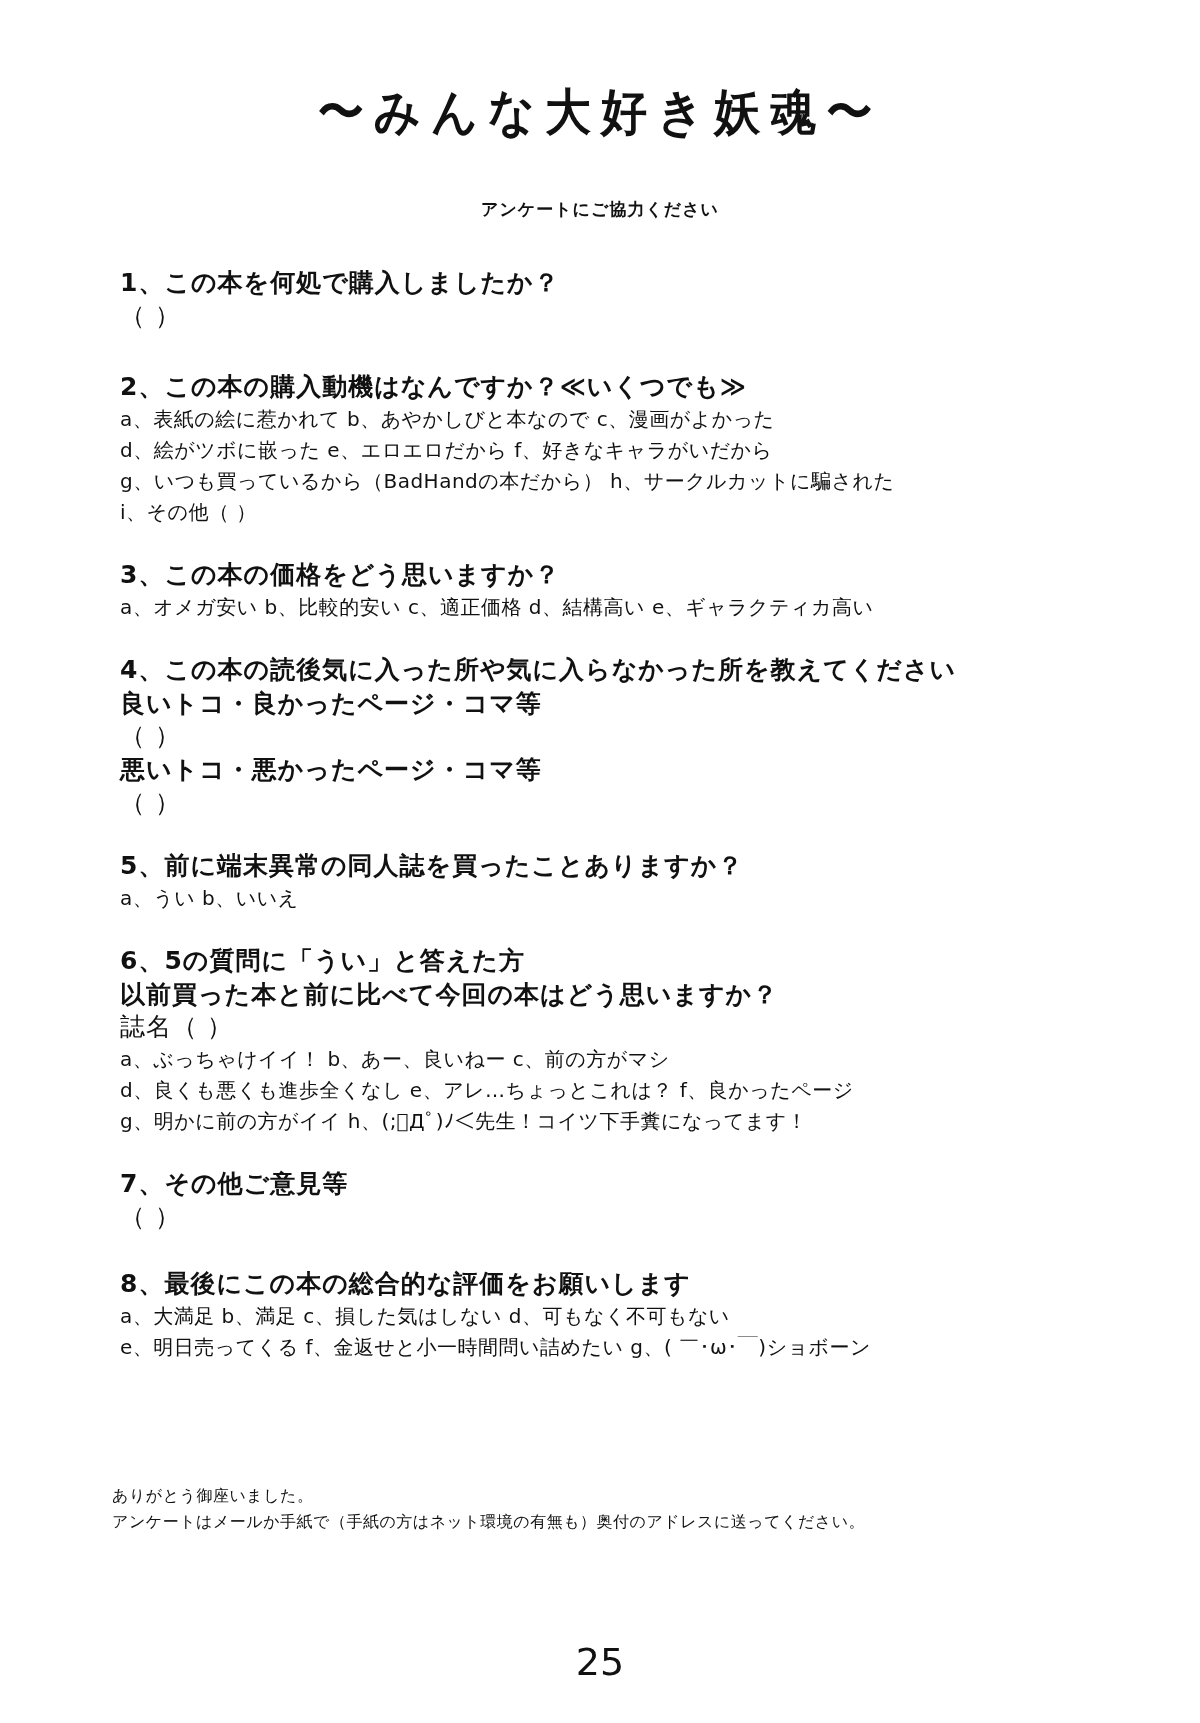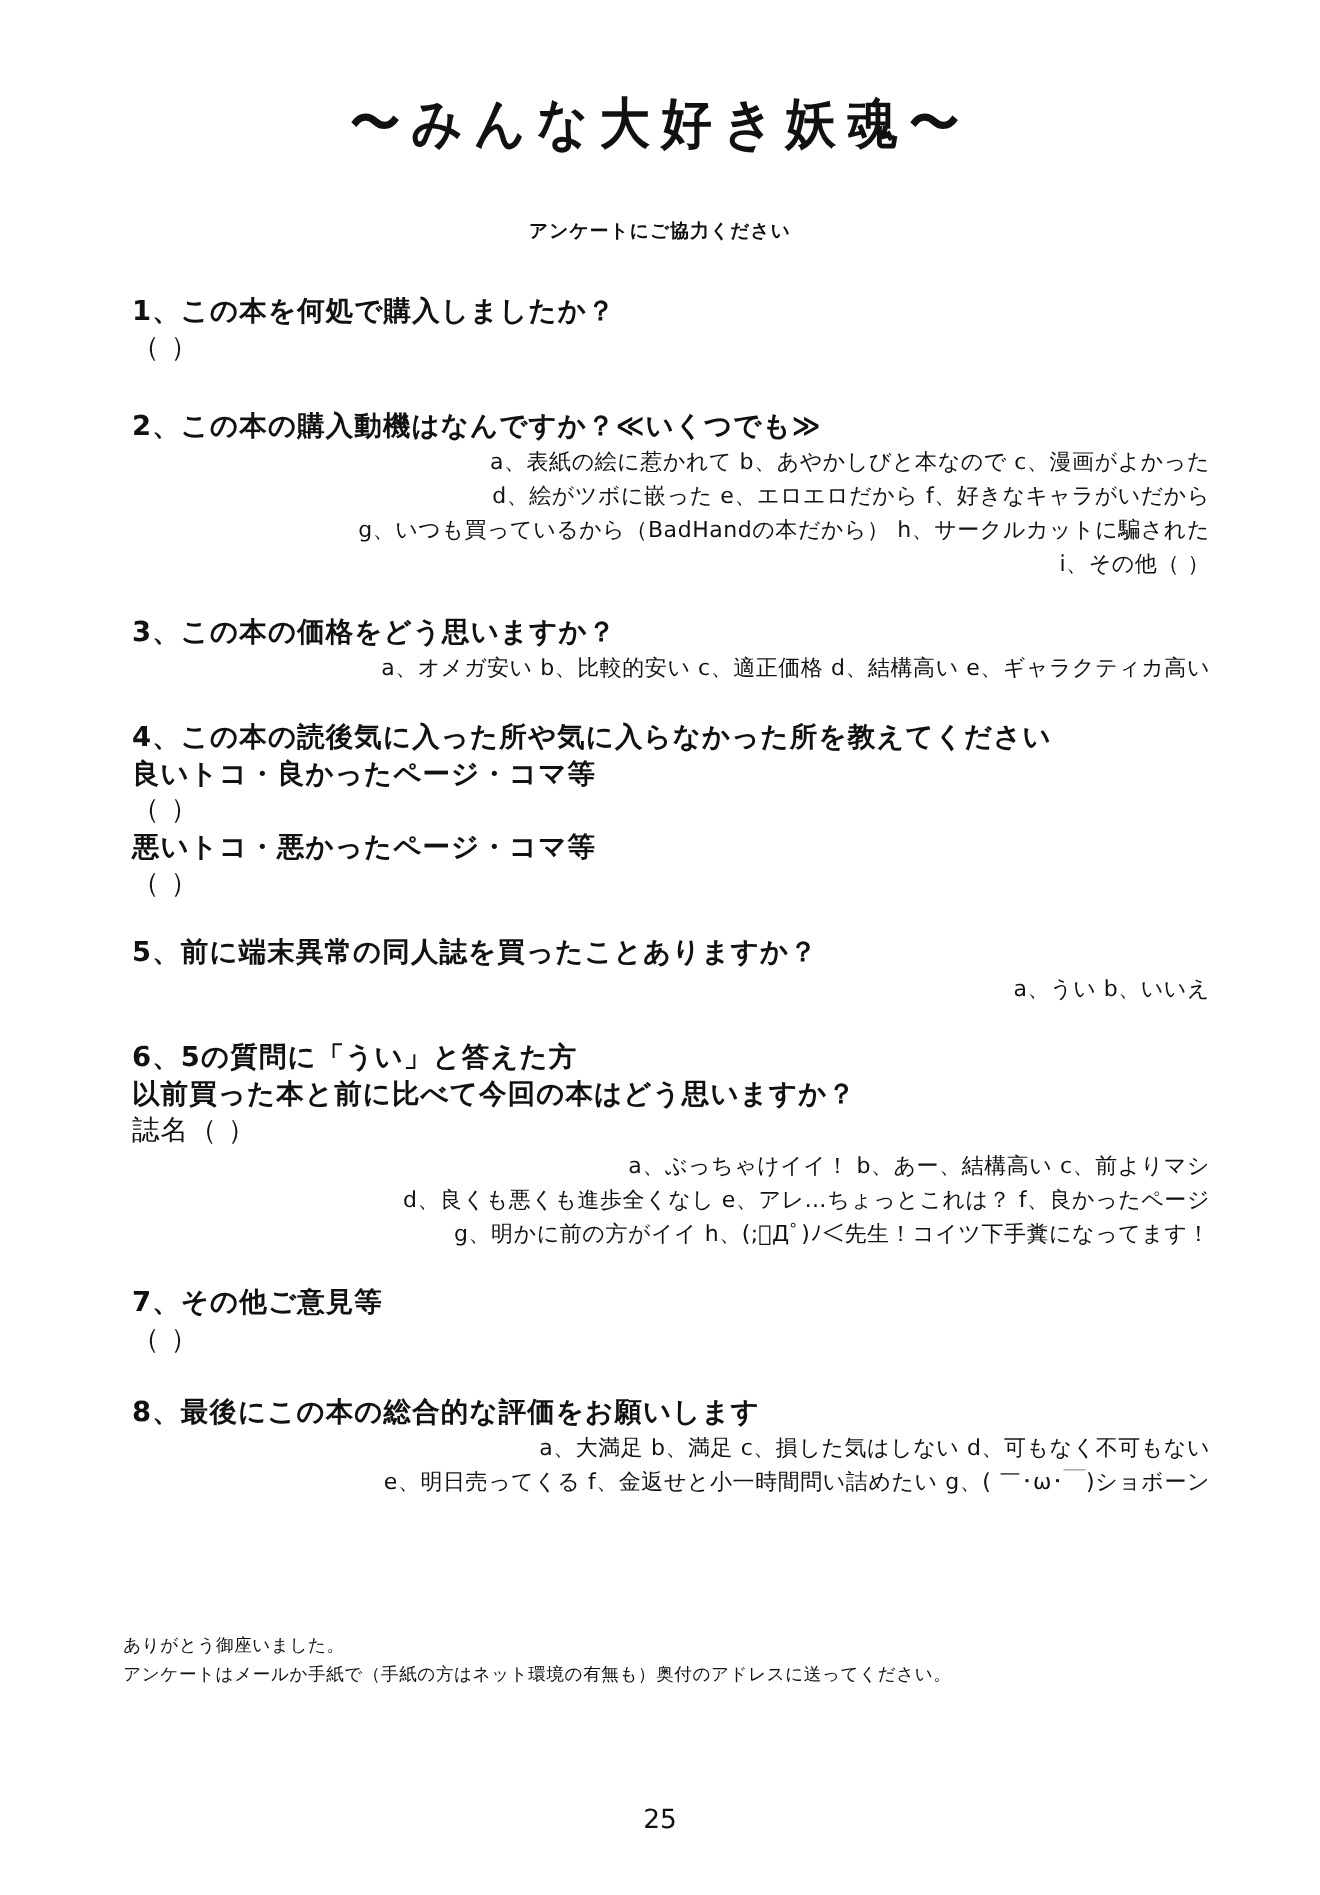--- a/index.html
+++ b/index.html
@@ -60,21 +60,20 @@
   .q-sub {
     font-size: 25px;
     font-weight: bold;
     letter-spacing: 1px;
     line-height: 1.35;
   }
   .opt {
     font-size: 20px;
     line-height: 1.55;
     letter-spacing: 0.5px;
-    text-align: right;
   }
   .blank {
     font-size: 25px;
     line-height: 1.3;
     letter-spacing: 1px;
   }
   .footer {
     position: absolute;
     top: 1483px;
     left: 112px;
@@ -82,21 +81,21 @@
     font-size: 16px;
     line-height: 1.6;
     letter-spacing: 0.5px;
   }
   .page-number {
     position: absolute;
     top: 1640px;
     left: 0;
     width: 1200px;
     text-align: center;
-    font-size: 24px;
+    font-size: 38px;
   }
 </style>
 </head>
 <body>
 
 <div class="page">
 
   <div class="title">〜みんな大好き妖魂〜</div>
 
   <div class="subtitle">アンケートにご協力ください</div>
@@ -131,21 +130,21 @@
 
     <div class="q" style="margin-top:30px;">
       <div class="q-head">5、前に端末異常の同人誌を買ったことありますか？</div>
       <div class="opt">a、うい  b、いいえ</div>
     </div>
 
     <div class="q" style="margin-top:30px;">
       <div class="q-head">6、5の質問に「うい」と答えた方</div>
       <div class="q-head"> 以前買った本と前に比べて今回の本はどう思いますか？</div>
       <div class="blank">誌名（                            ）</div>
-      <div class="opt">a、ぶっちゃけイイ！  b、あー、結構高い  c、前よりマシ</div>
+      <div class="opt">a、ぶっちゃけイイ！  b、あー、良いねー  c、前の方がマシ</div>
       <div class="opt">d、良くも悪くも進歩全くなし  e、アレ…ちょっとこれは？  f、良かったページ</div>
       <div class="opt">g、明かに前の方がイイ  h、(;ﾟДﾟ)ﾉ＜先生！コイツ下手糞になってます！</div>
     </div>
 
     <div class="q" style="margin-top:30px;">
       <div class="q-head">7、その他ご意見等</div>
       <div class="blank">（                              ）</div>
     </div>
 
     <div class="q" style="margin-top:34px;">

